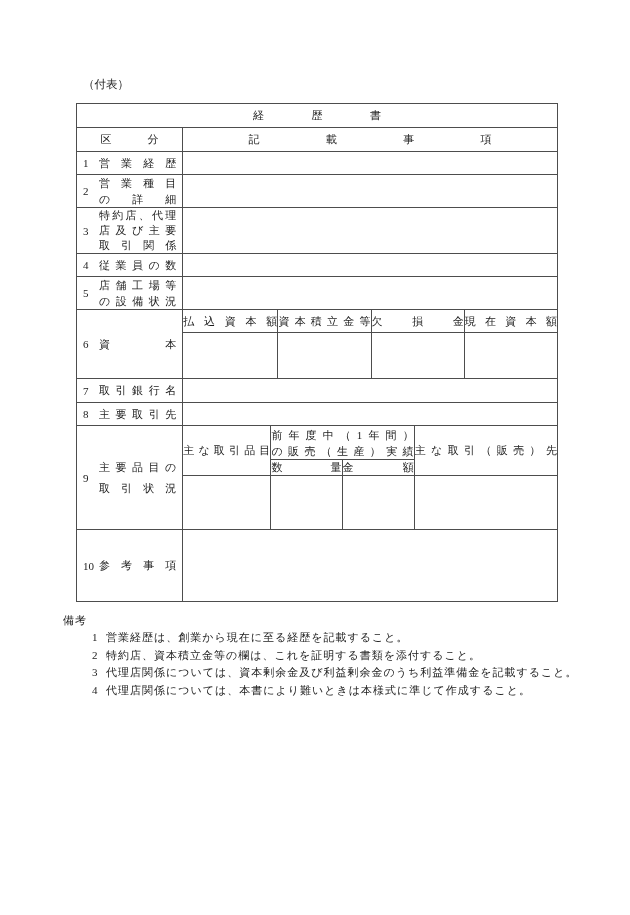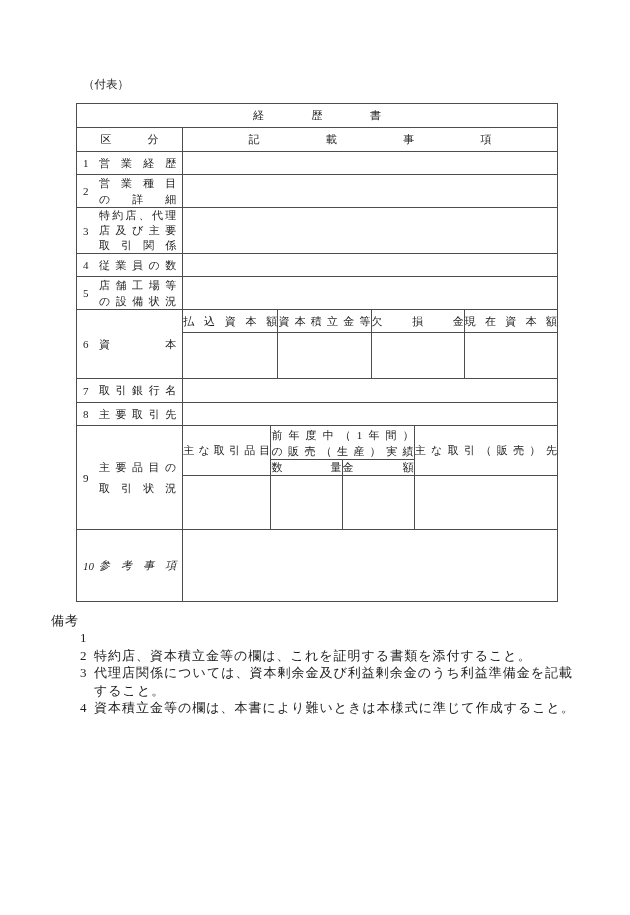--- a/index.html
+++ b/index.html
@@ -21,21 +21,21 @@
   tr.rh-head td{height:23px;}
   tr.rh-24{height:23px;}
   tr.rh-34{height:33px;}
   tr.rh-46{height:45px;}
   tr.rh-6a{height:23px;}
   tr.rh-6b{height:46px;}
   tr.rh-25{height:24px;}
   tr.rh-9a{height:34px;}
   tr.rh-9b{height:13px;}
   tr.rh-9c{height:54px;}
-  tr.rh-10{height:72px;font-style:italic;}
+  tr.rh-10{height:72px;}
   
   .char-spread{display:flex;justify-content:space-between;}
   .title-wrap,.kubun-wrap,.kisai-wrap{display:flex;justify-content:center;}
   .title-inner{width:128px;}
   .kubun-inner{width:58px;}
   .kisai-inner{width:243px;}
   
   .lbl{display:flex;align-items:center;padding-left:6px;}
   .num{flex:none;width:14px;font-size:11px;}
   .lines{flex:1;margin-left:2px;padding-right:6px;}
@@ -43,21 +43,21 @@
   .lines.tall > div{line-height:16px;}
   .lines.spaced > div{line-height:13px;margin:8px 0;}
   
   .sub{padding:0 5px;}
   .itemhead{padding:0 6px;}
   .period{padding:0 4px;}
   .period > div{line-height:16px;}
   .qtyamt{padding:0 5px;}
   .partner{padding:0 5px;}
   
-  .notes{position:absolute;left:51px;top:612px;font-size:13px;letter-spacing:1px;}
+  .notes{position:absolute;left:63px;top:612px;font-size:11px;letter-spacing:1px;}
   .note-heading{line-height:17px;}
   .note-item{display:flex;padding-left:29px;line-height:17.5px;}
   .note-no{flex:none;width:14px;}
 </style>
 </head>
 <body>
 
 <div class="page">
 
   <div class="fuhyo">（付表）</div>
@@ -419,28 +419,29 @@
       </td>
       <td colspan="7"></td>
     </tr>
   </tbody>
     </table>
 
   <div class="notes">
     <div class="note-heading">備考</div>
     <div class="note-item">
       <span class="note-no">1</span>
+      <span>営業経歴は、創業から現在に至る経歴を記載すること。</span>
     </div>
     <div class="note-item">
       <span class="note-no">2</span>
       <span>特約店、資本積立金等の欄は、これを証明する書類を添付すること。</span>
     </div>
     <div class="note-item">
       <span class="note-no">3</span>
       <span>代理店関係については、資本剰余金及び利益剰余金のうち利益準備金を記載すること。</span>
     </div>
     <div class="note-item">
       <span class="note-no">4</span>
-      <span>資本積立金等の欄は、本書により難いときは本様式に準じて作成すること。</span>
+      <span>代理店関係については、本書により難いときは本様式に準じて作成すること。</span>
     </div>
   </div>
 
 </div>
 
 </body></html>

